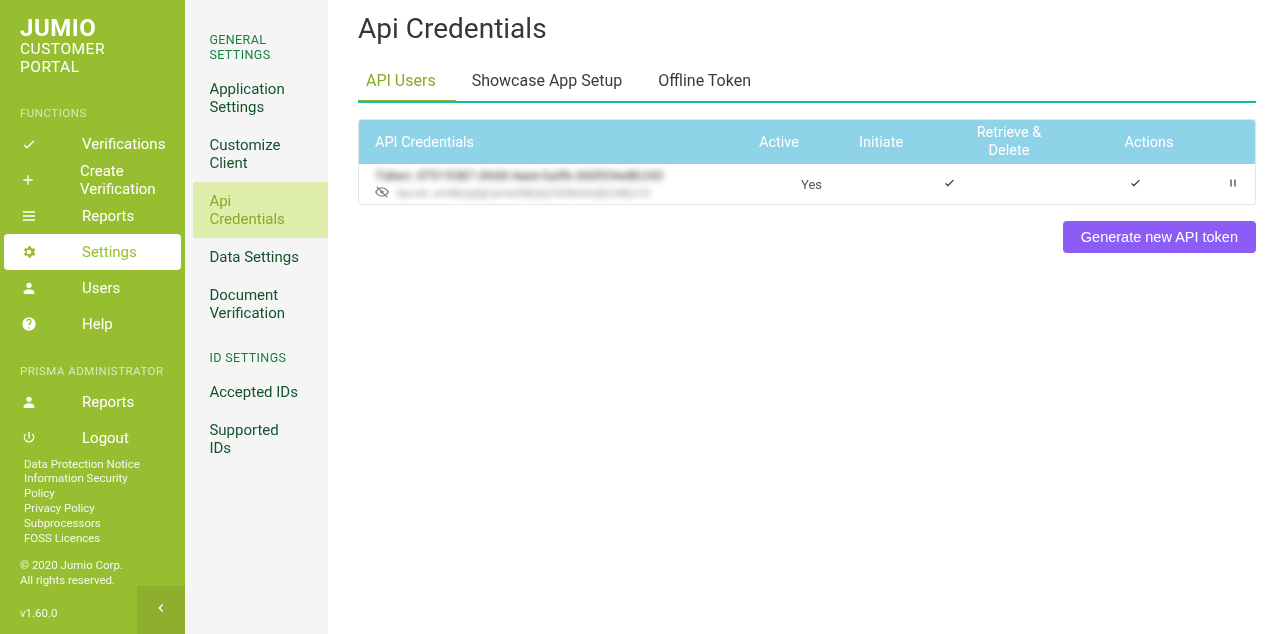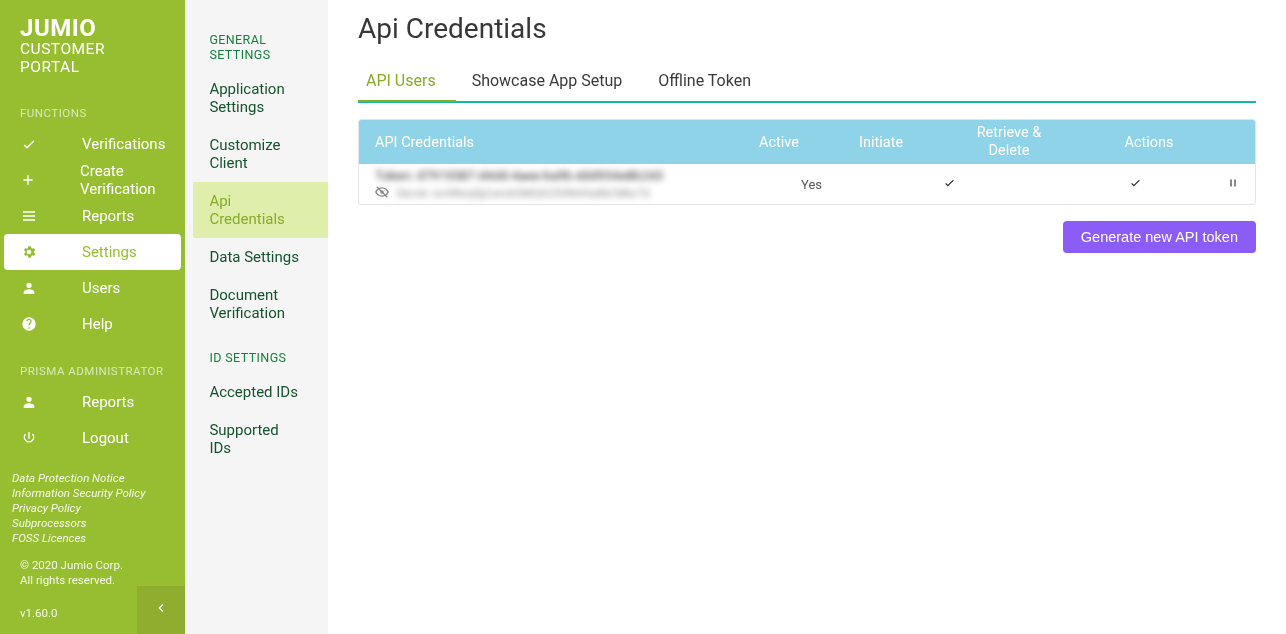--- a/index.html
+++ b/index.html
@@ -51,25 +51,24 @@
     display: inline-flex;
     justify-content: center;
     margin-right: 12px;
   }
   .nav-icon svg { width: 16px; height: 16px; }
   .nav-item.active .nav-icon svg { fill: #97be31; }
   .nav-item .nav-icon svg { fill: #fff; }
 
   .footer-links {
     margin-top: auto;
-    padding: 0 12px;
+    padding: 0 24px;
     font-size: 11.5px;
     line-height: 1.3;
     color: rgba(255,255,255,0.9);
-    font-style: italic;
   }
   .footer-links a { color: rgba(255,255,255,0.9); text-decoration: none; display: block; }
   .footer-legal { padding: 12px 20px 0 20px; font-size: 11.5px; color: rgba(255,255,255,0.9); line-height: 1.3; }
   .footer-version { padding: 18px 20px 14px 20px; font-size: 11.5px; color: rgba(255,255,255,0.9); }
   .collapse-btn {
     position: absolute;
     right: 0;
     bottom: 0;
     width: 48px;
     height: 48px;

